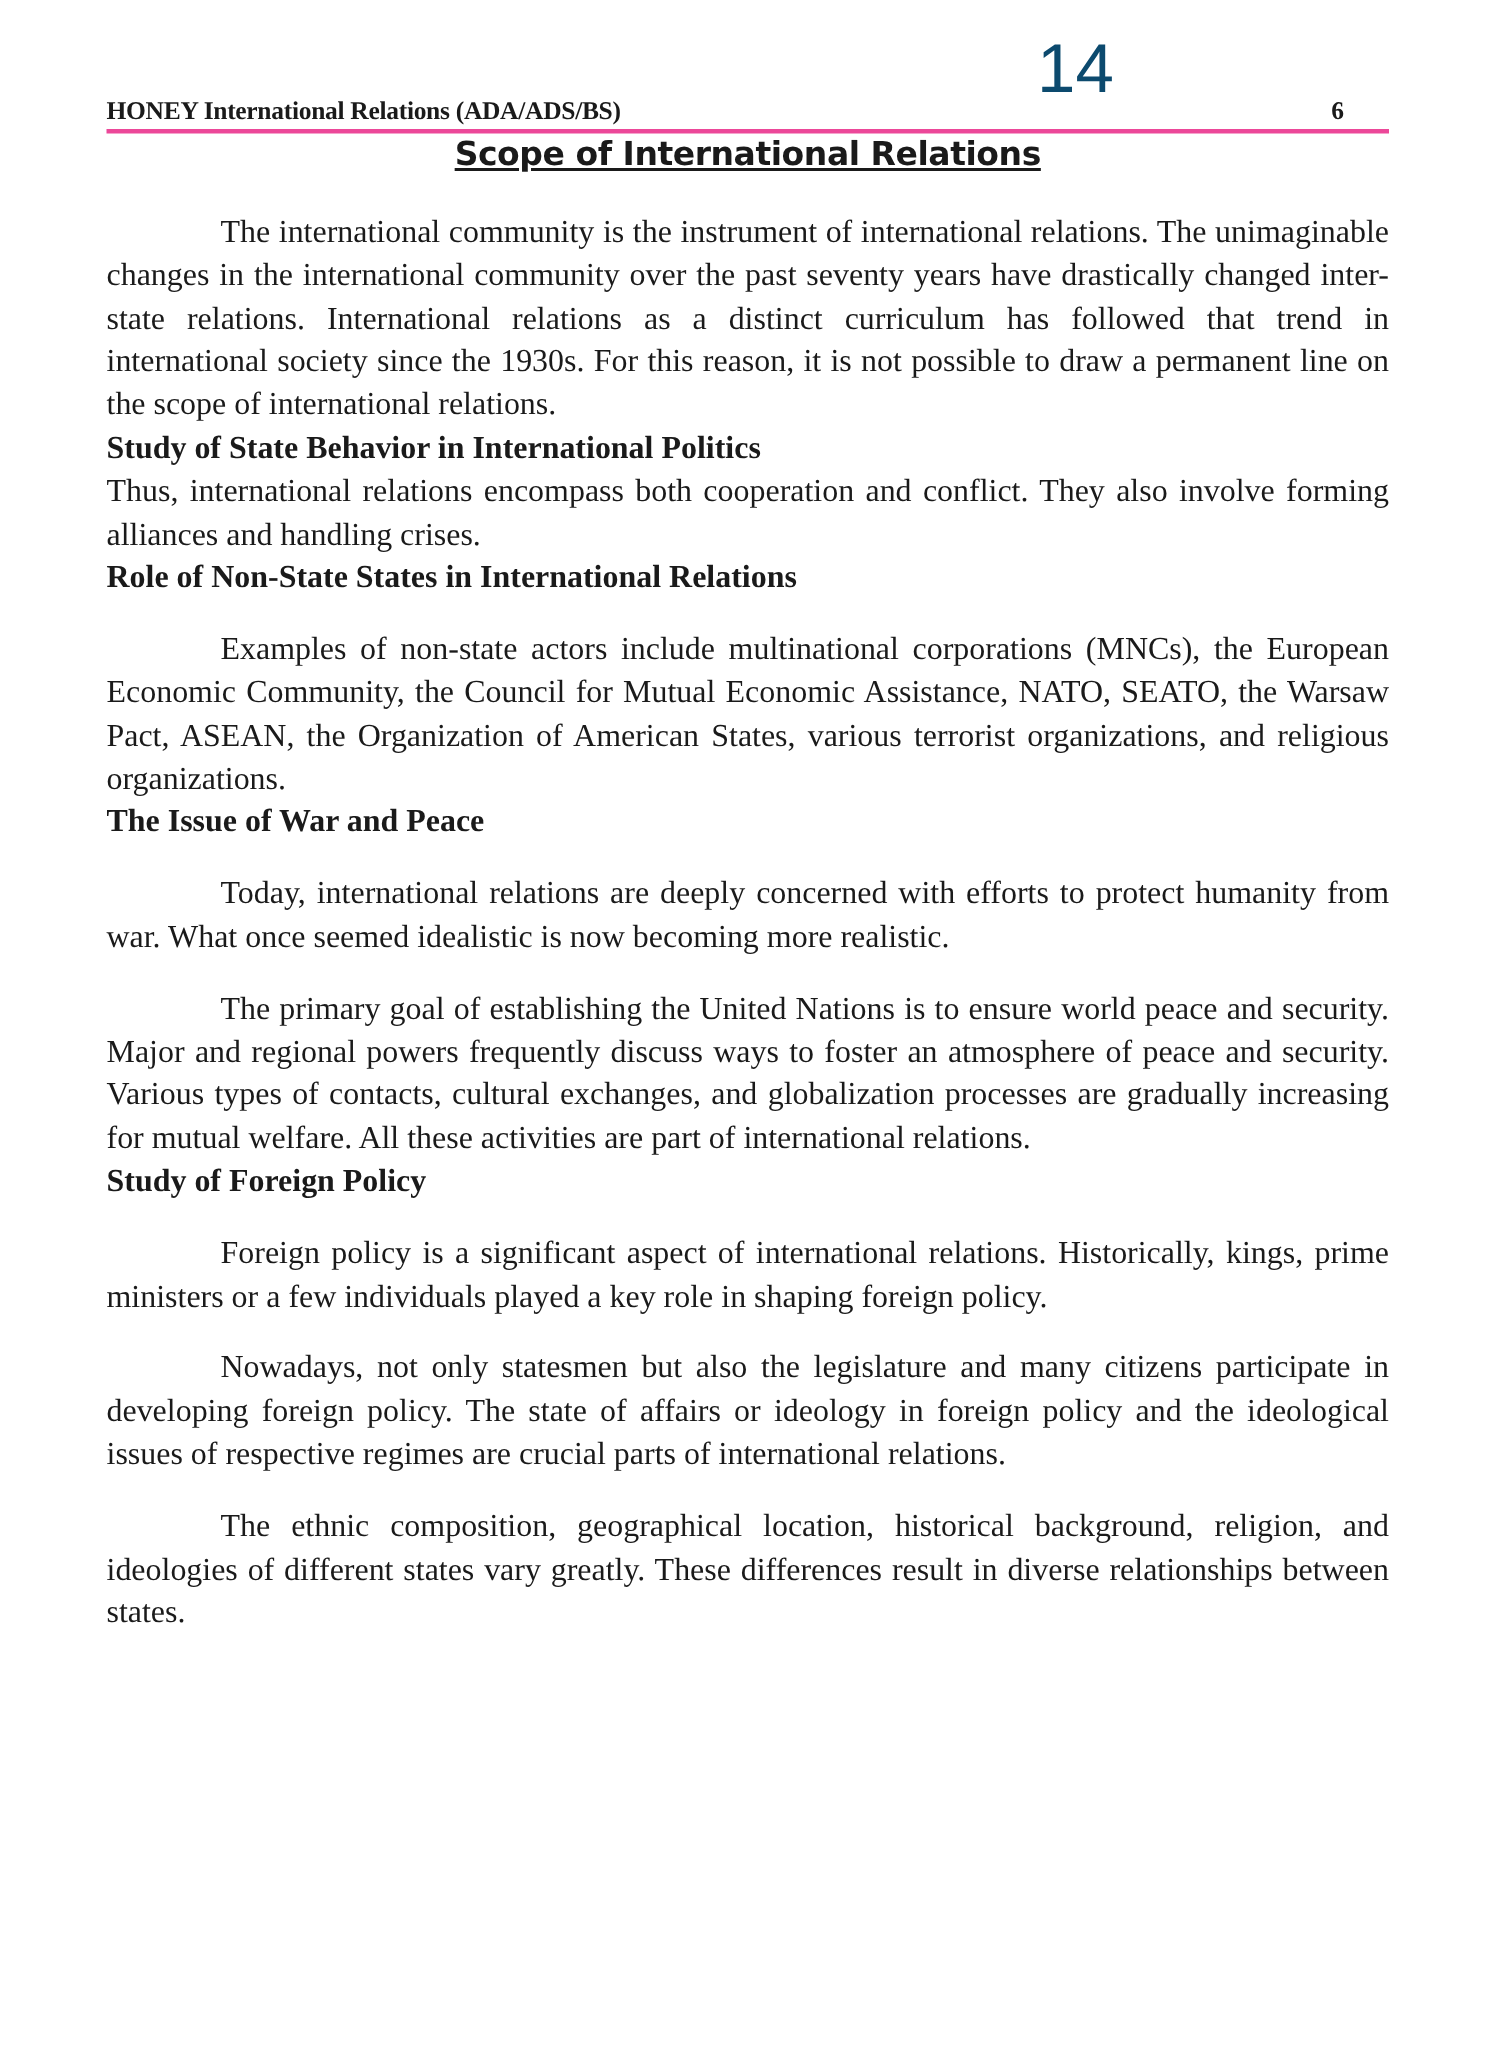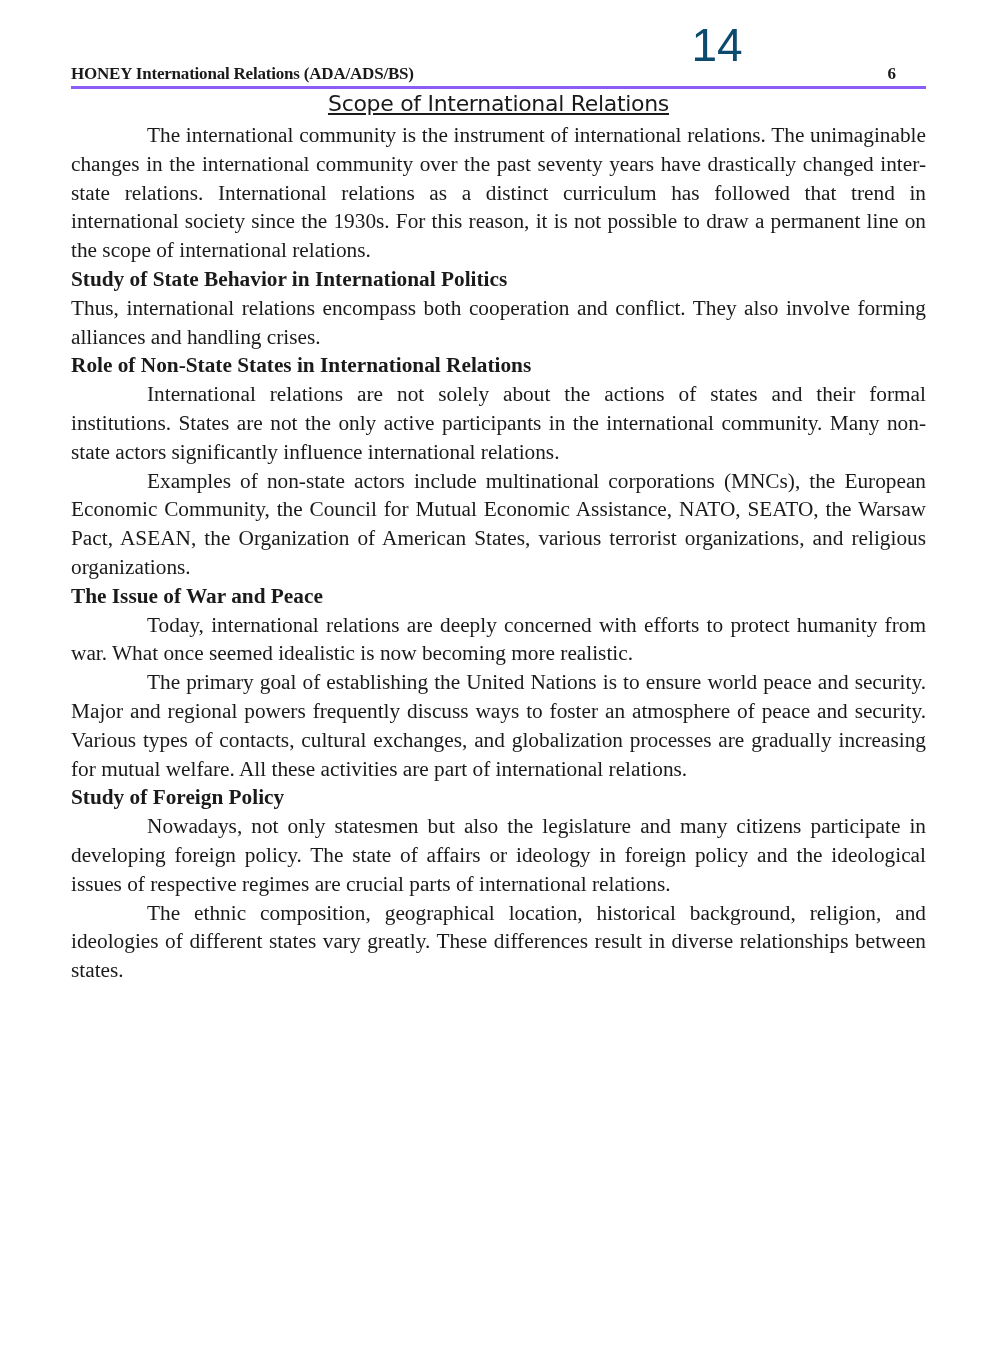--- a/index.html
+++ b/index.html
@@ -5,63 +5,63 @@
     html, body { margin: 0; padding: 0; background: #ffffff; }
     body { width: 999px; height: 1370px; position: relative; overflow: hidden; }
     .page { position: absolute; left: 71px; top: 0; width: 855px; }
     .page-num-red {
       position: absolute; left: 616px; top: 22px; width: 60px; text-align: center;
       font-family: "Liberation Sans", "DejaVu Sans", sans-serif;
       font-size: 46px; color: #0c4a6e; line-height: 1;
     }
     .running-head {
       position: absolute; left: 0; top: 64px; width: 855px; height: 22px;
-      border-bottom: 3px solid #8b5cf6;
+      border-bottom: 3px solid #ec4899;
       font-family: "Liberation Serif", serif; font-weight: bold;
       font-size: 17px; color: #1a1a1a;
     }
     .running-head .book { position: absolute; left: 0; bottom: 2px; letter-spacing: -0.2px; }
     .running-head .num { position: absolute; right: 30px; bottom: 2px; }
     .title {
       position: absolute; left: 0; top: 91px; width: 855px; text-align: center;
-      font-family: "DejaVu Sans", "Liberation Sans", sans-serif; font-weight: normal;
+      font-family: "DejaVu Sans", "Liberation Sans", sans-serif; font-weight: bold;
       font-size: 22px; text-decoration: underline; color: #1a1a1a; letter-spacing: -0.3px;
     }
     .body {
       position: absolute; left: 0; top: 121px; width: 855px;
       font-family: "Liberation Serif", serif; font-size: 21.3px; line-height: 28.8px;
       color: #1a1a1a; text-align: justify;
     }
     .body p { margin: 0; }
-    .body p.indent { text-indent: 76px; }
+    .body p.indent { text-indent: 76px; margin-top: 19px; }
     .body h2 { margin: 0; font-size: 21.3px; font-weight: bold; line-height: 28.8px; }
   </style>
 </head>
 <body>
 
 <div class="page">
   <div class="page-num-red">14</div>
   <div class="running-head">
     <span class="book">HONEY International Relations (ADA/ADS/BS)</span>
     <span class="num">6</span>
   </div>
   <div class="title">Scope of International Relations</div>
 
   <div class="body">
     <p class="indent">The international community is the instrument of international relations. The unimaginable changes in the international community over the past seventy years have drastically changed inter-state relations. International relations as a distinct curriculum has followed that trend in international society since the 1930s. For this reason, it is not possible to draw a permanent line on the scope of international relations.</p>
 
     <h2>Study of State Behavior in International Politics</h2>
     <p>Thus, international relations encompass both cooperation and conflict. They also involve forming alliances and handling crises.</p>
 
     <h2>Role of Non-State States in International Relations</h2>
-    <p class="indent">International relations are not solely about the actions of states and their formal institutions. States are not the only active participants in the international community. Many non-state actors significantly influence international relations.</p>
     <p class="indent">Examples of non-state actors include multinational corporations (MNCs), the European Economic Community, the Council for Mutual Economic Assistance, NATO, SEATO, the Warsaw Pact, ASEAN, the Organization of American States, various terrorist organizations, and religious organizations.</p>
 
     <h2>The Issue of War and Peace</h2>
     <p class="indent">Today, international relations are deeply concerned with efforts to protect humanity from war. What once seemed idealistic is now becoming more realistic.</p>
     <p class="indent">The primary goal of establishing the United Nations is to ensure world peace and security. Major and regional powers frequently discuss ways to foster an atmosphere of peace and security. Various types of contacts, cultural exchanges, and globalization processes are gradually increasing for mutual welfare. All these activities are part of international relations.</p>
 
     <h2>Study of Foreign Policy</h2>
+    <p class="indent">Foreign policy is a significant aspect of international relations. Historically, kings, prime ministers or a few individuals played a key role in shaping foreign policy.</p>
     <p class="indent">Nowadays, not only statesmen but also the legislature and many citizens participate in developing foreign policy. The state of affairs or ideology in foreign policy and the ideological issues of respective regimes are crucial parts of international relations.</p>
 
     <p class="indent">The ethnic composition, geographical location, historical background, religion, and ideologies of different states vary greatly. These differences result in diverse relationships between states.</p>
   </div>
 </div>
 
 </body></html>

